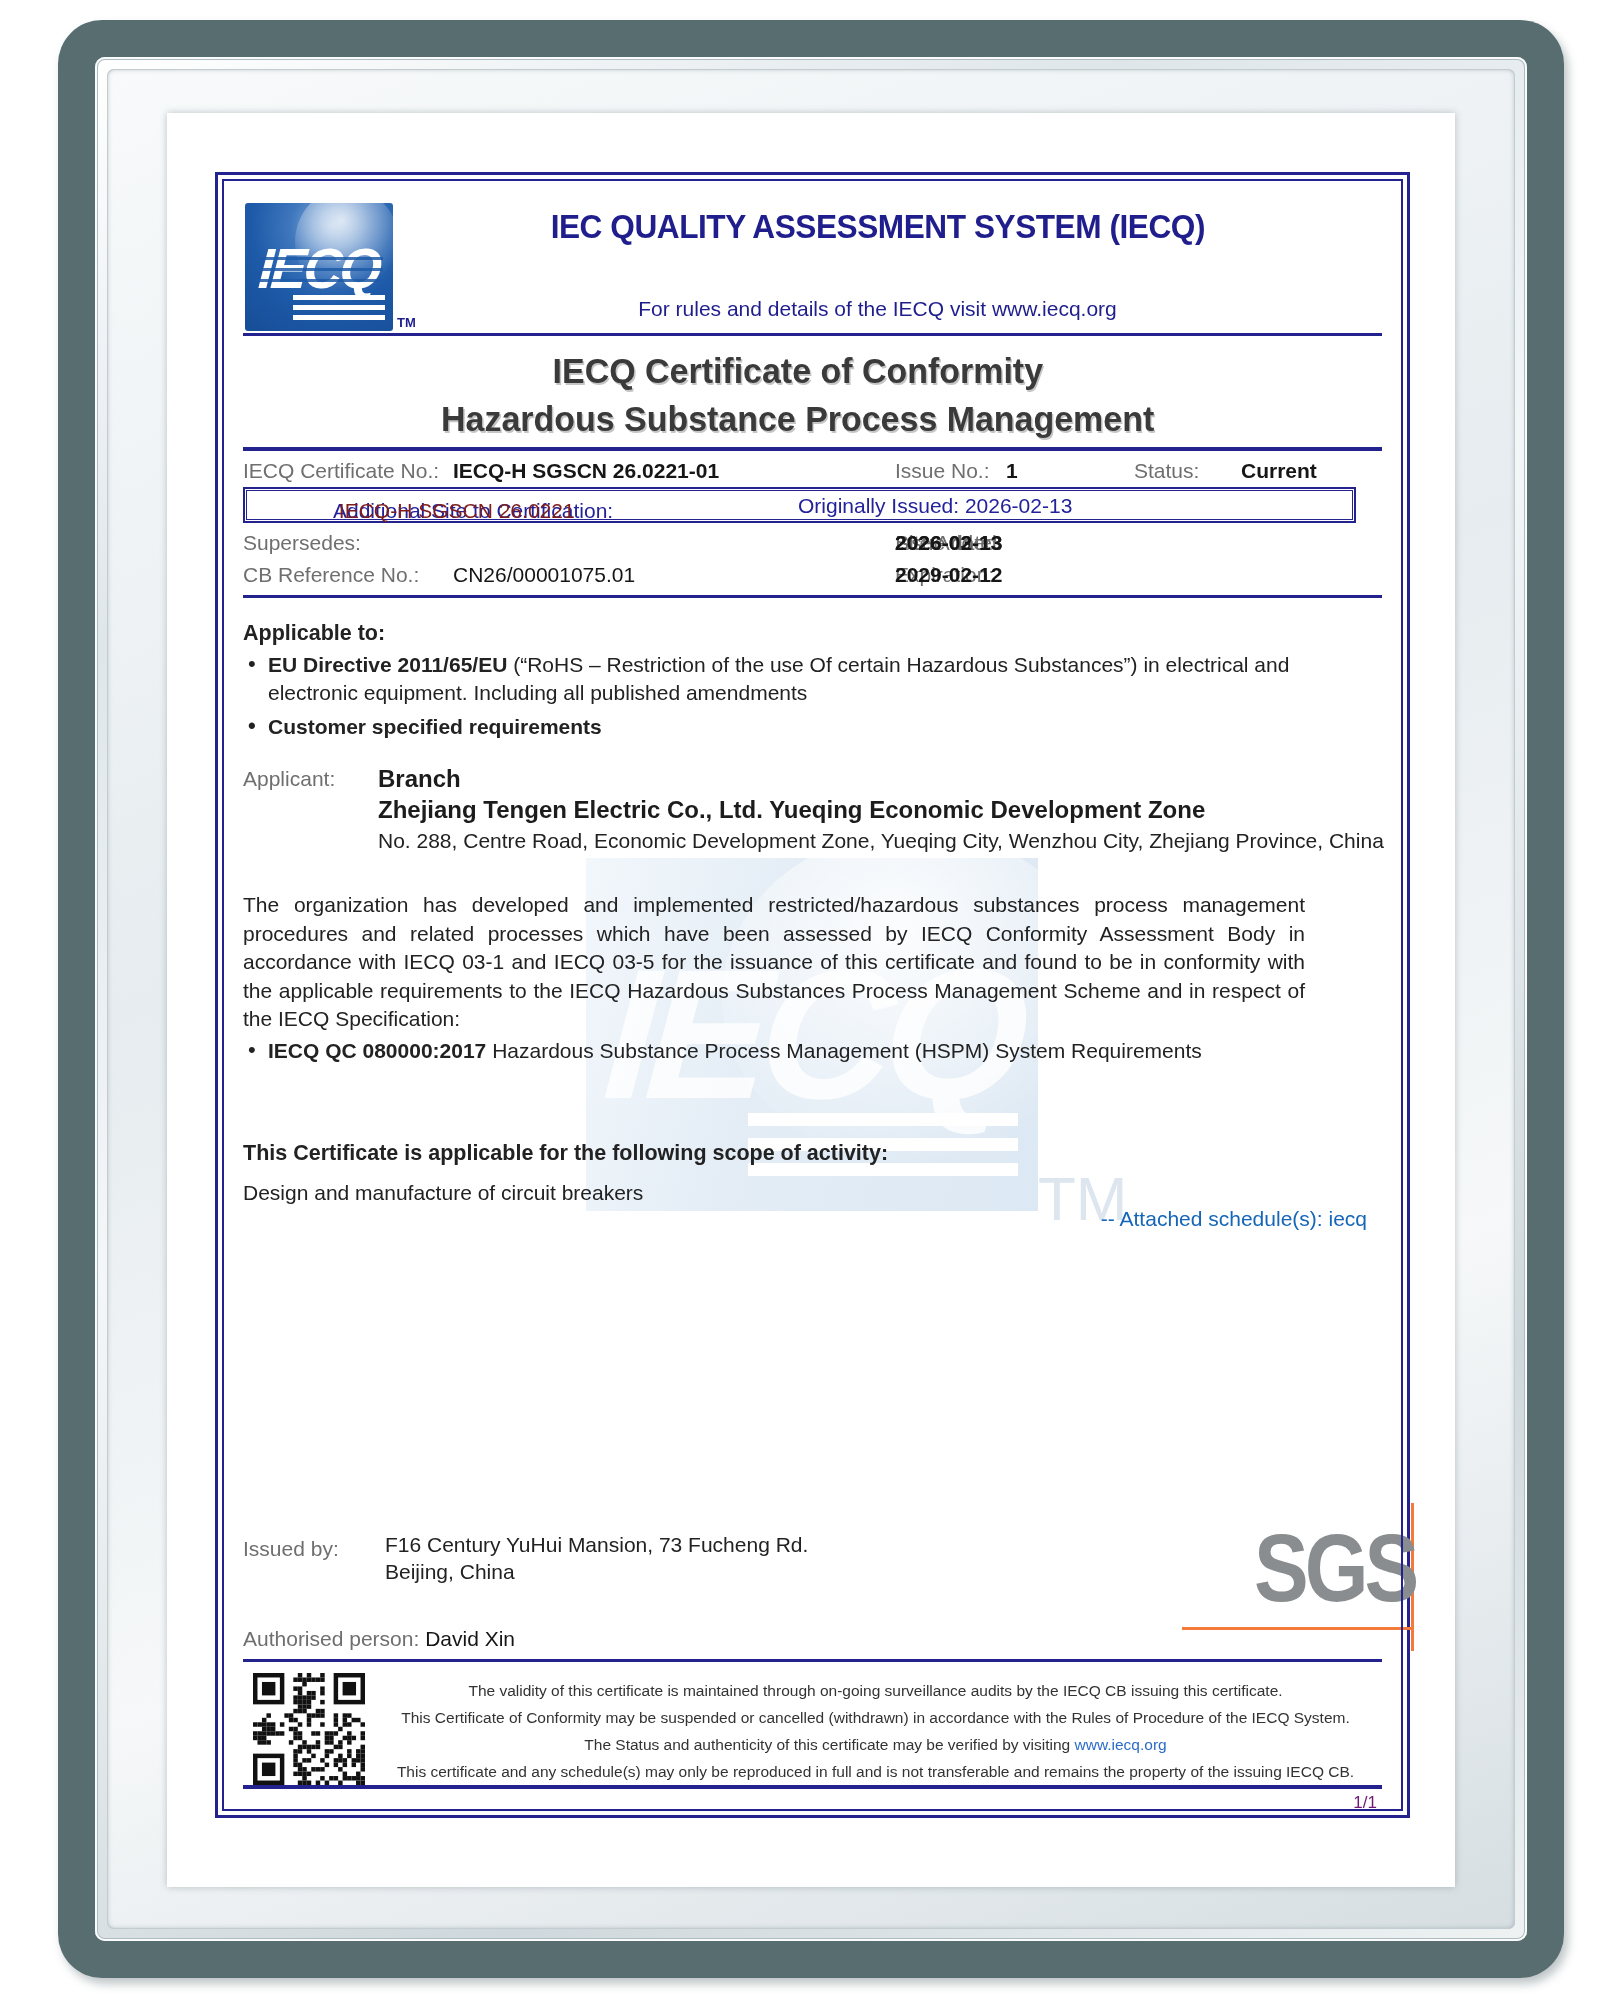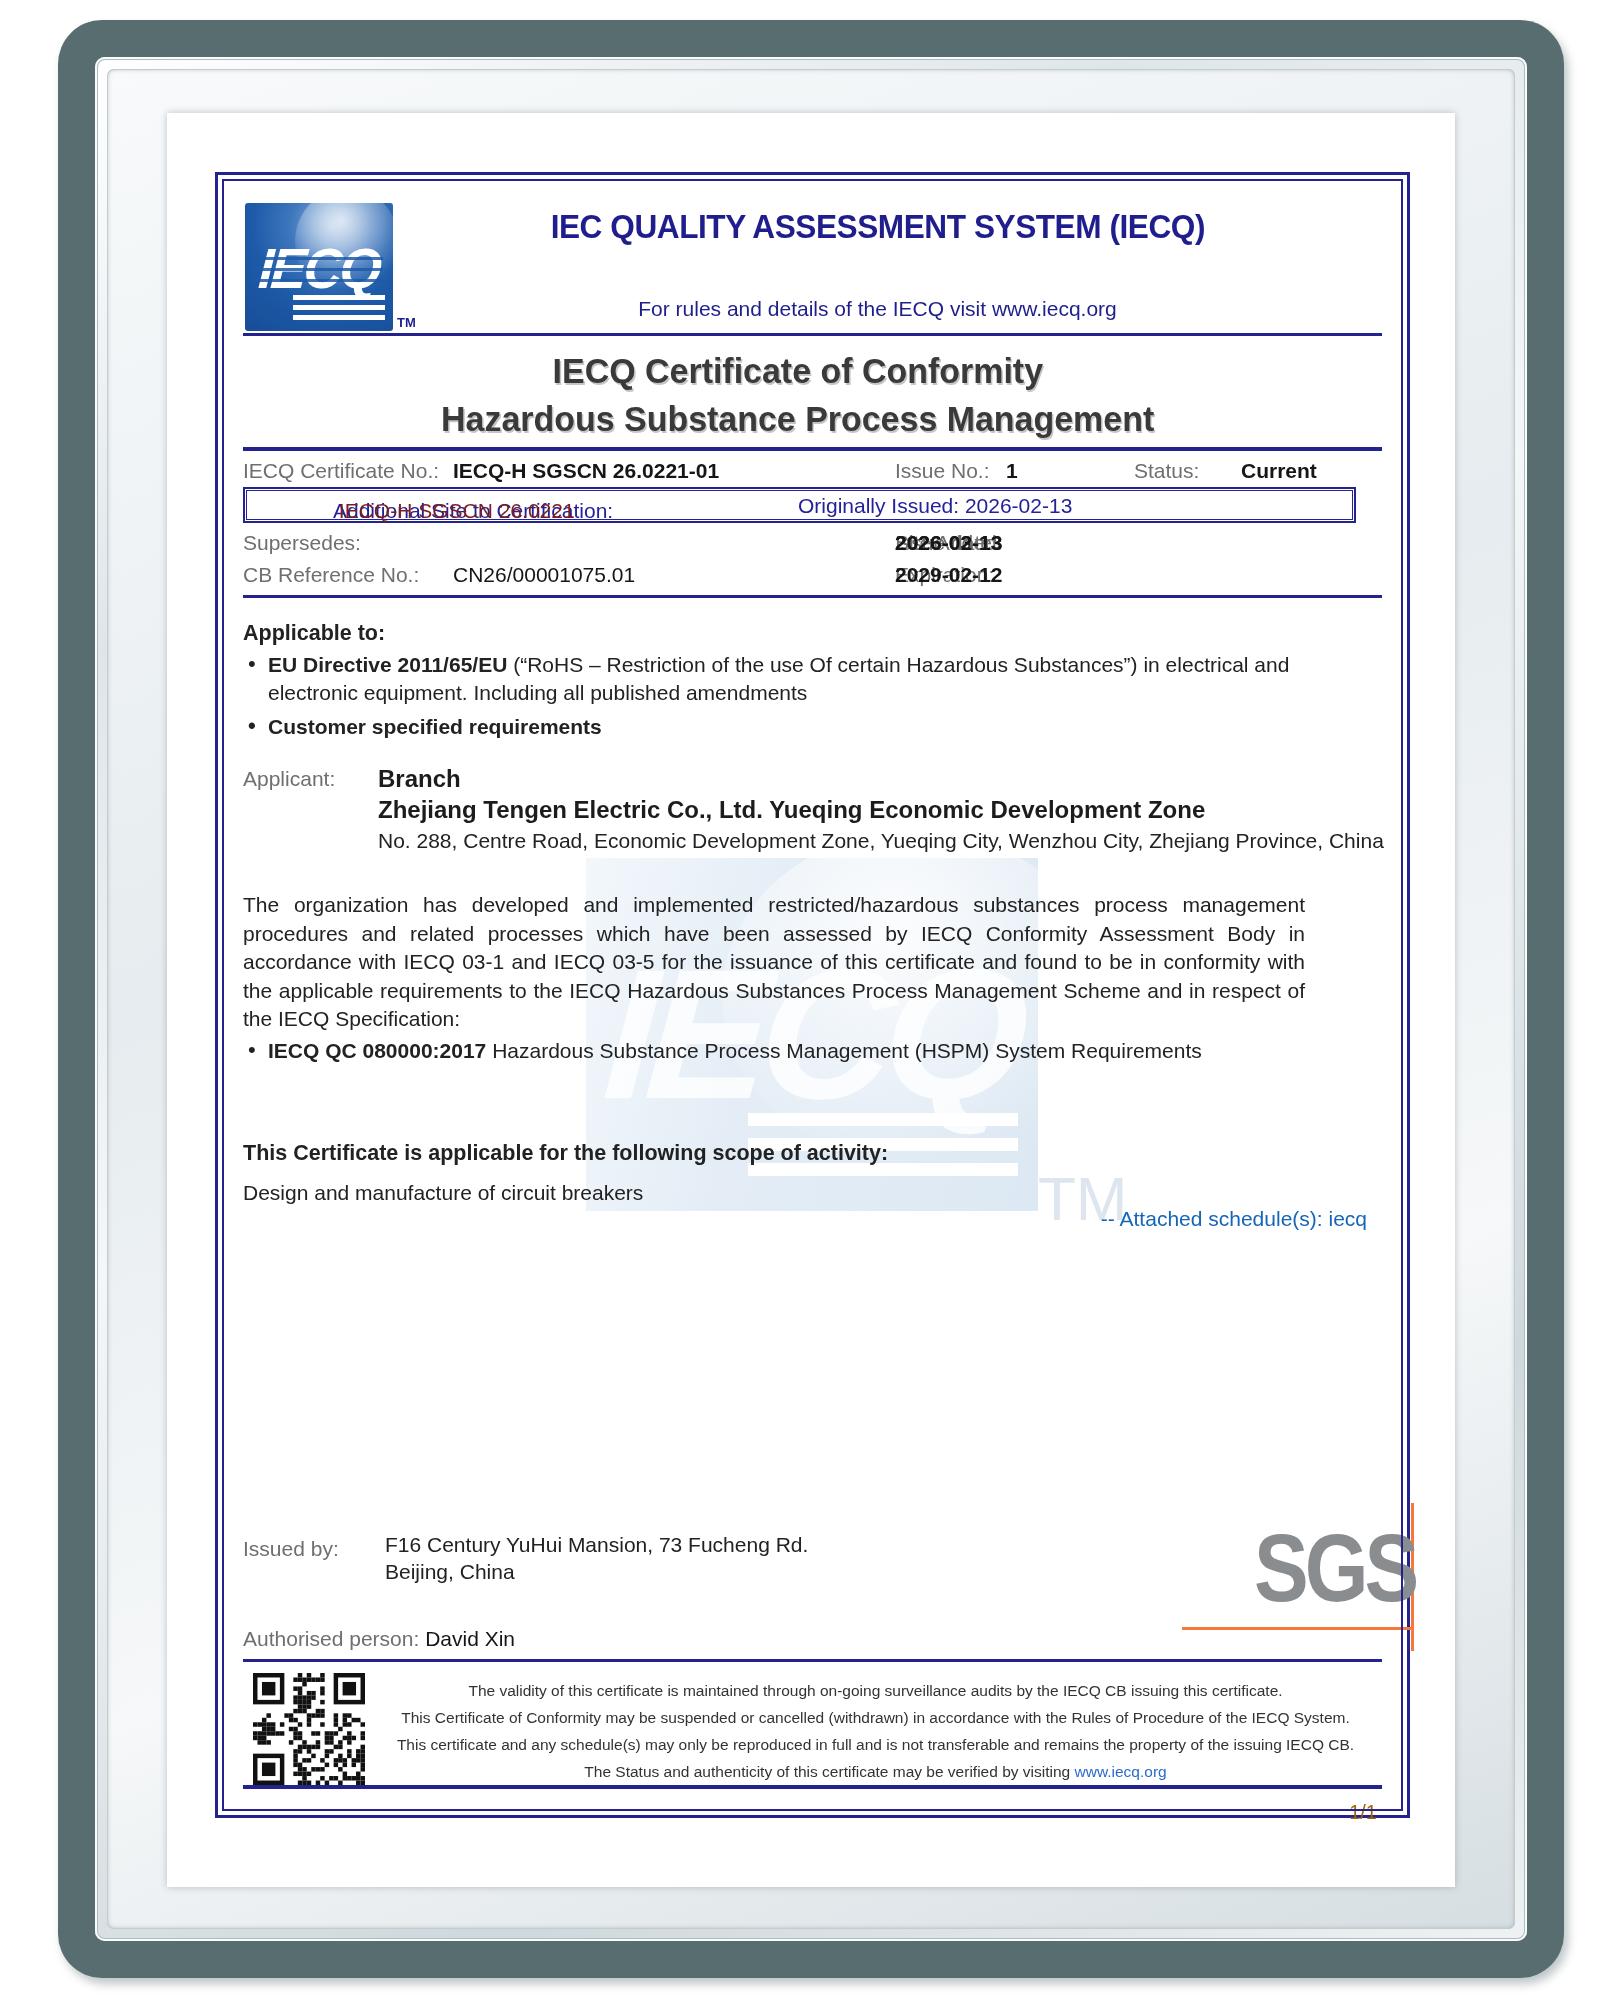--- a/index.html
+++ b/index.html
@@ -121,21 +121,21 @@
   .auth-row { position:absolute; left:25px; top:1452px; font-size:21px; }
   .auth-row .name { color:#161616; }
   .div-auth { top:1484px; height:3px; }
 
   
   .qr { position:absolute; left:35px; top:1498px; width:112px; height:112px; }
   .fineprint { position:absolute; left:160px; top:1502px; width:995px; text-align:center;
     font-size:15.5px; line-height:27px; color:#333; }
   .fineprint a { color:#2b6cc8; text-decoration:none; }
   .div-foot { top:1610px; height:4px; }
-  .pagenum { position:absolute; right:30px; top:1618px; font-size:20px; color:#a16207;margin-top:8px; }
+  .pagenum { position:absolute; right:30px; top:1618px; font-size:17px; color:#701a75; }
 </style>
 </head>
 <body>
 
 <div class="frame-gray">
   <div class="frame-silver">
     <div class="frame-bevel"></div>
   </div>
 </div>
 
@@ -428,21 +428,21 @@
             <rect x="80.64000000000001" y="0" width="31.360000000000003" height="31.360000000000003" fill="#111"></rect>
             <rect x="85.12" y="4.48" width="22.400000000000002" height="22.400000000000002" fill="#fff"></rect>
             <rect x="89.60000000000001" y="8.96" width="13.440000000000001" height="13.440000000000001" fill="#111"></rect>
             <rect x="0" y="80.64000000000001" width="31.360000000000003" height="31.360000000000003" fill="#111"></rect>
             <rect x="4.48" y="85.12" width="22.400000000000002" height="22.400000000000002" fill="#fff"></rect>
             <rect x="8.96" y="89.60000000000001" width="13.440000000000001" height="13.440000000000001" fill="#111"></rect>
           </svg></div>
       <div class="fineprint">
         <div>The validity of this certificate is maintained through on-going surveillance audits by the IECQ CB issuing this certificate.</div>
         <div>This Certificate of Conformity may be suspended or cancelled (withdrawn) in accordance with the Rules of Procedure of the IECQ System.</div>
+        <div><span>The Status and authenticity of this certificate may be verified by visiting </span><a href="#">www.iecq.org</a></div>
         <div>This certificate and any schedule(s) may only be reproduced in full and is not transferable and remains the property of the issuing IECQ CB.</div>
-        <div><span>The Status and authenticity of this certificate may be verified by visiting </span><a href="#">www.iecq.org</a></div>
       </div>
       <div class="hline div-foot"></div>
       <div class="pagenum">1/1</div>
 
     </div>
   </div>
 </div>
 
 </body></html>

